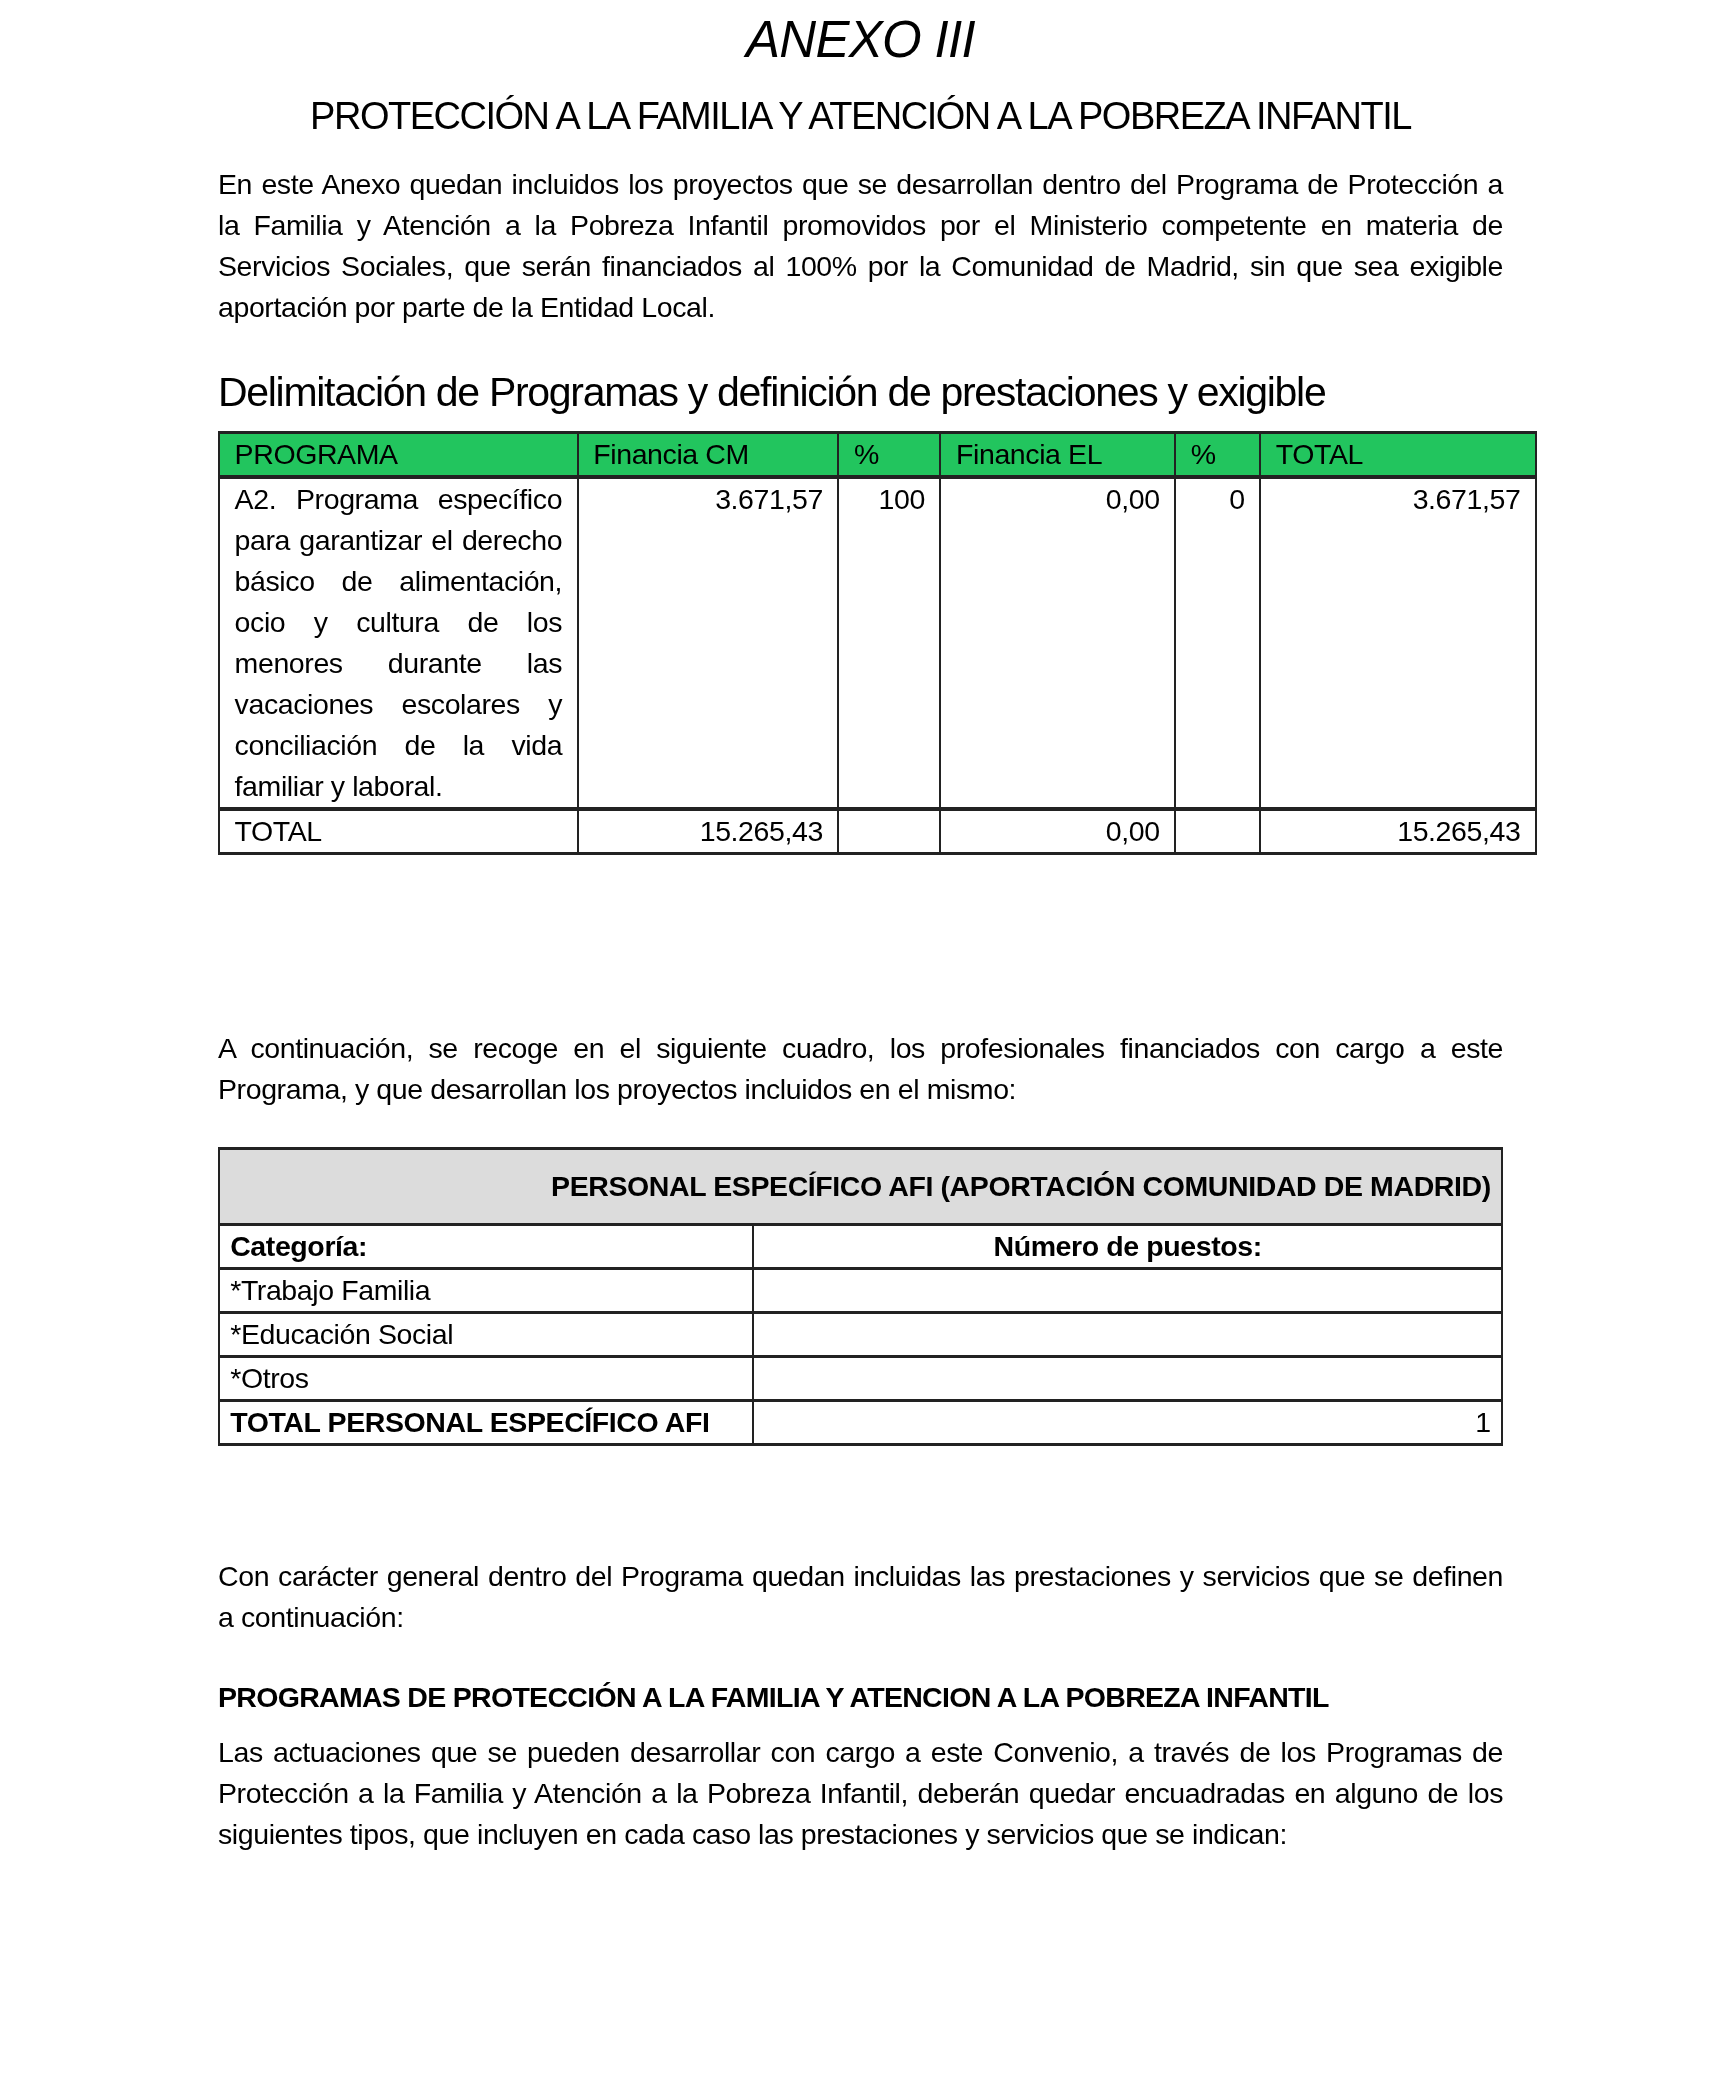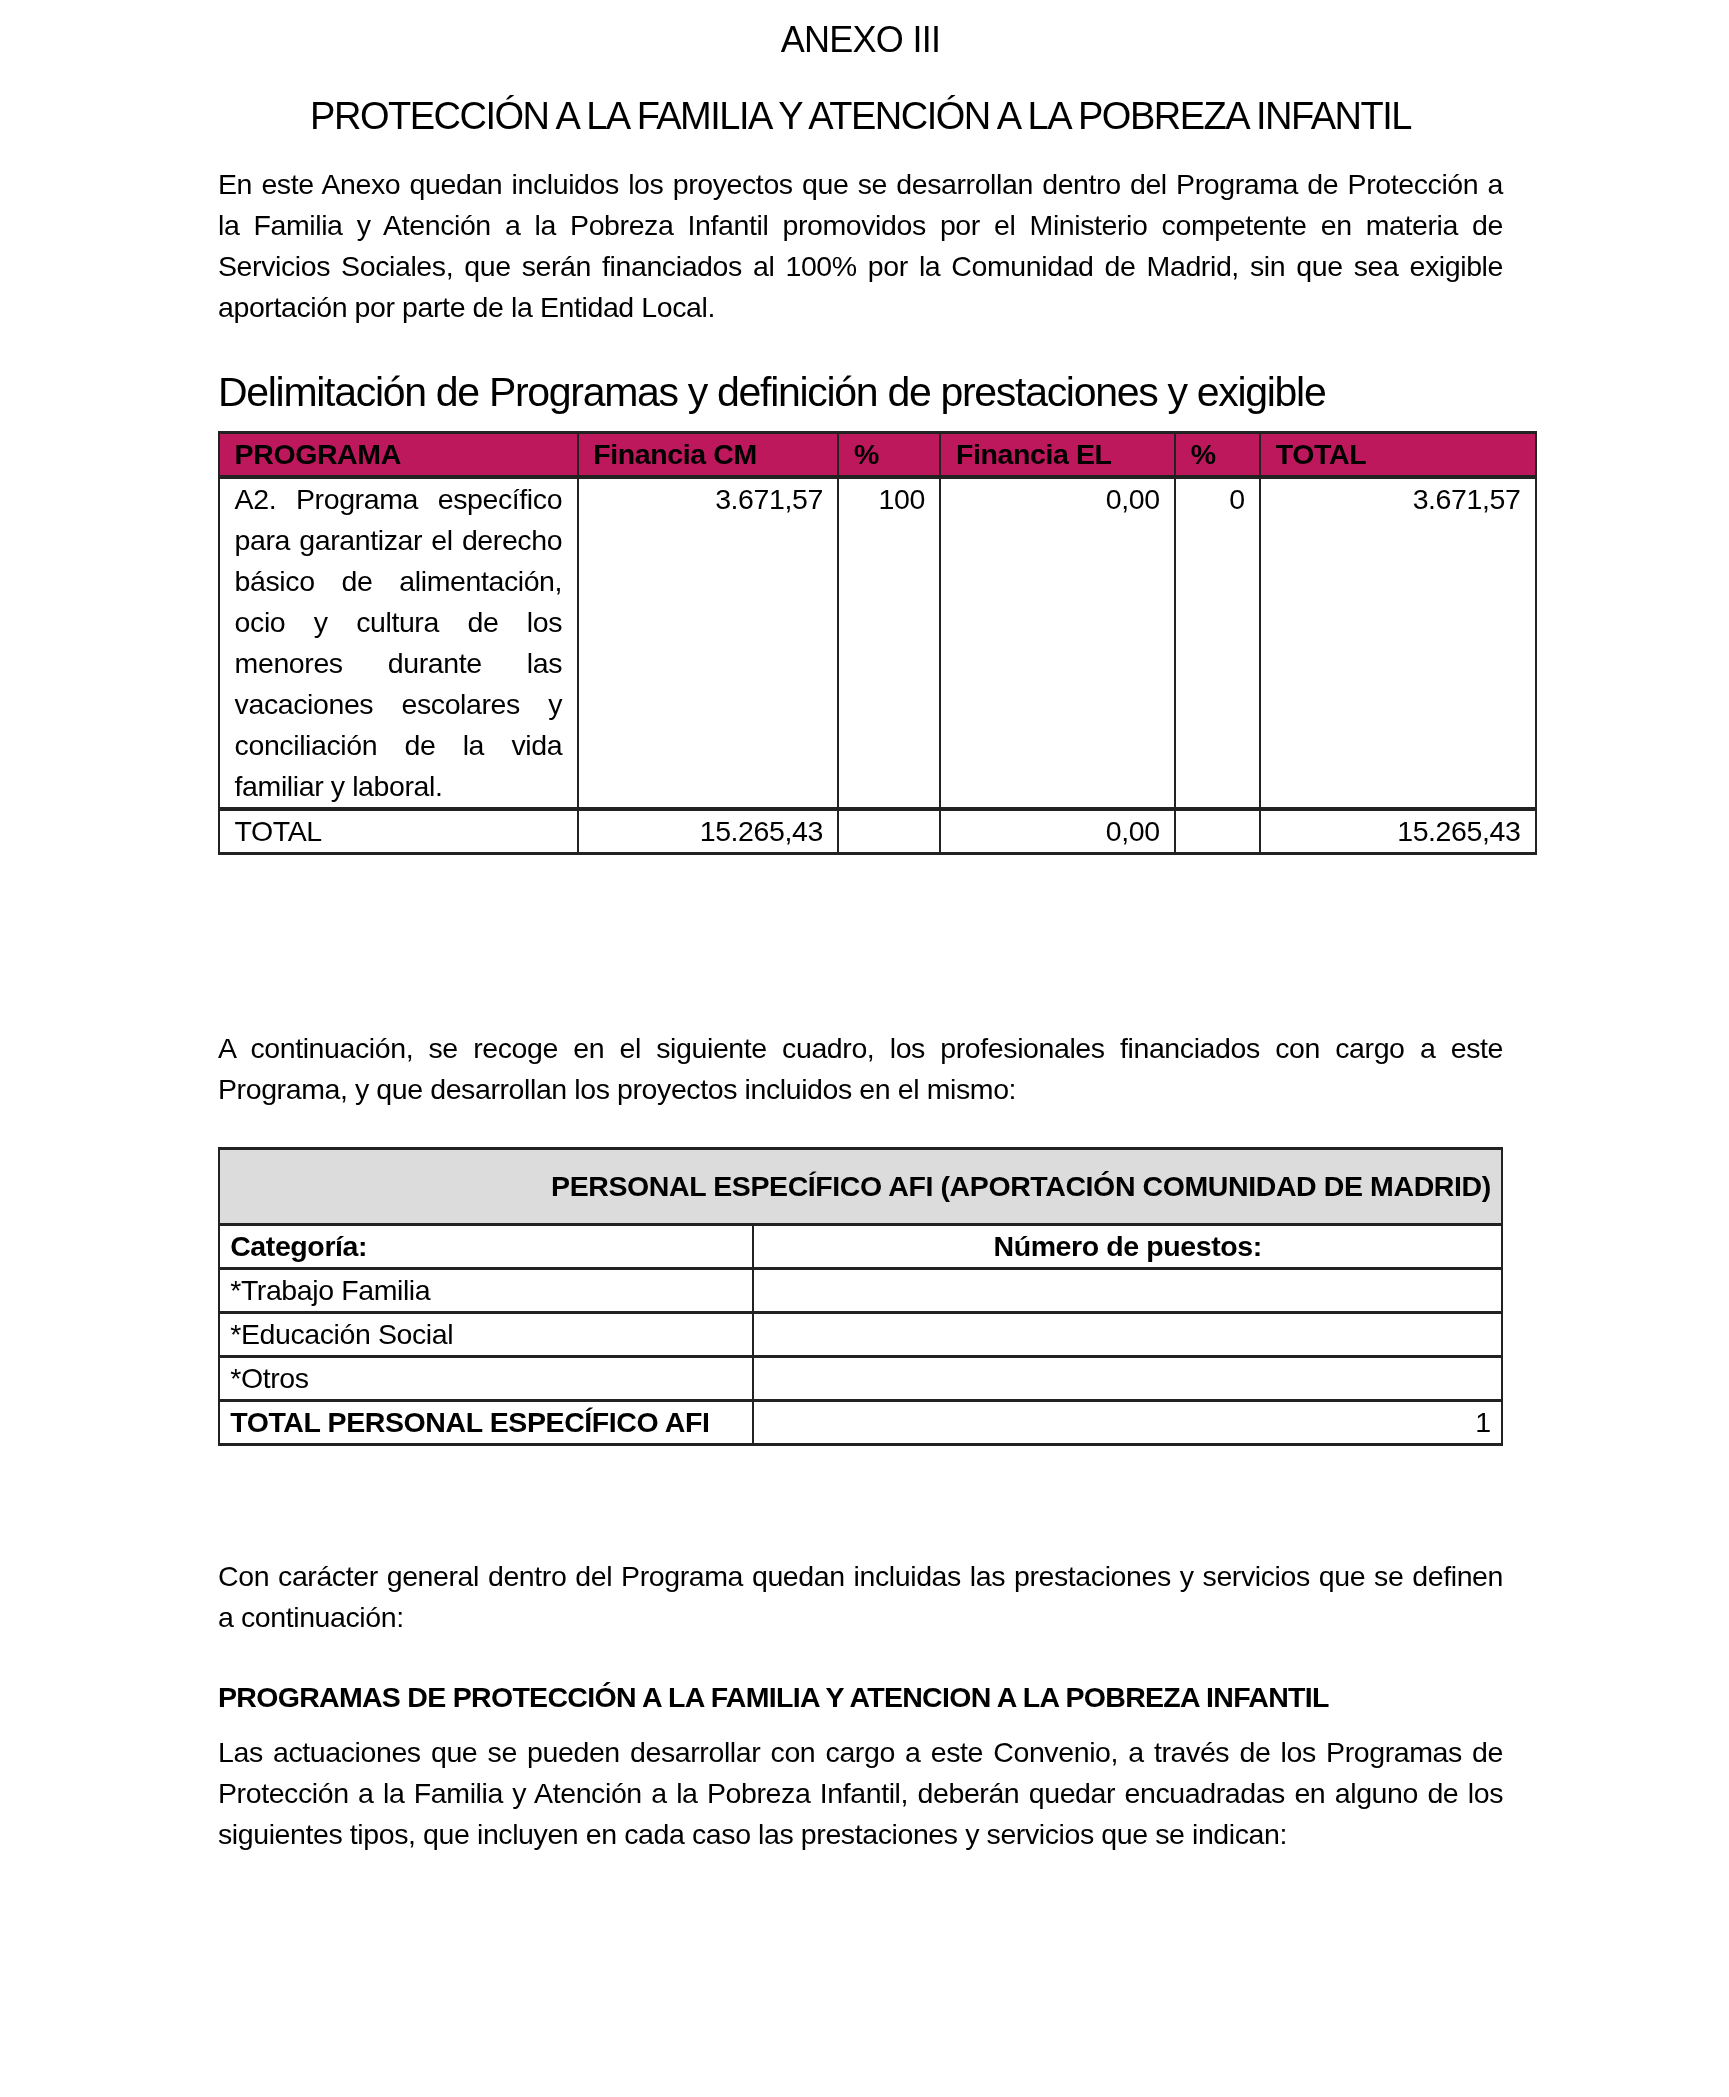--- a/index.html
+++ b/index.html
@@ -3,22 +3,23 @@
 <meta charset="utf-8">
 <style>
   html, body { margin: 0; padding: 0; background: #ffffff; }
   body {
     width: 1729px; height: 2097px; position: relative; overflow: hidden;
     font-family: "Liberation Sans", sans-serif; color: #000;
   }
   .page { position: absolute; left: 218px; top: 0; width: 1285px; }
   .title-anexo {
     position: absolute; left: 0; width: 1285px; top: 16px;
-    text-align: center; font-size: 36px; line-height: 47px;
+    text-align: center; font-size: 51px; line-height: 47px;
     letter-spacing: -0.7px;
+    font-style: italic;
   }
   .title-main {
     position: absolute; left: 0; width: 1285px; top: 93px;
     text-align: center; font-size: 38px; line-height: 47px;
     letter-spacing: -1.5px; white-space: nowrap;
   }
   .para {
     position: absolute; left: 0; width: 1285px;
     font-size: 28.5px; line-height: 41px; text-align: justify;
     letter-spacing: -0.4px;
@@ -28,21 +29,21 @@
     position: absolute; left: 0; top: 367px; width: 1358px;
     font-size: 41px; line-height: 51px; letter-spacing: -1.3px; white-space: nowrap;
   }
   table { border-collapse: collapse; position: absolute; left: 0; }
   td, th {
     border: 2.2px solid #222; font-size: 28.5px; line-height: 41px;
     vertical-align: top; padding: 0 14.6px; font-weight: normal;
     letter-spacing: -0.4px;
   }
   .t1 { top: 431px; width: 1319px; }
-  .t1 thead th { background: #be185d; font-weight: bold; text-align: left; height: 40px; }
+  .t1 thead th { background: #22c55e; font-weight: normal; text-align: left; height: 40px; }
   .t1 td.num { text-align: right; }
   .t1 td.prog { text-align: justify; }
   .t1 tr.row-thick td { border-top-width: 4.4px; }
   .t1 thead tr th { border-top-width: 3.7px; border-bottom-width: 4.4px; }
   .t1 tbody tr.total td { border-bottom-width: 3.7px; }
   .para-cont { top: 1028px; }
   .t2 { top: 1147px; width: 1285px; }
   .t2 td { padding: 0 10.2px; }
   .t2 .head { background: #dcdcdc; font-weight: bold; height: 73px; vertical-align: middle; border-top-width: 3.7px; border-bottom-width: 3.7px; text-align: right; }
   .t2 .col-head { font-weight: bold; }

